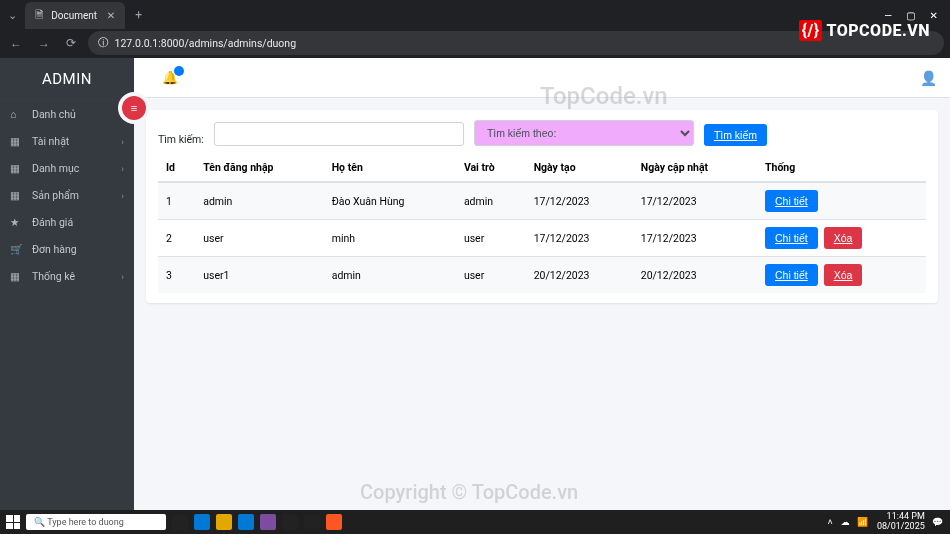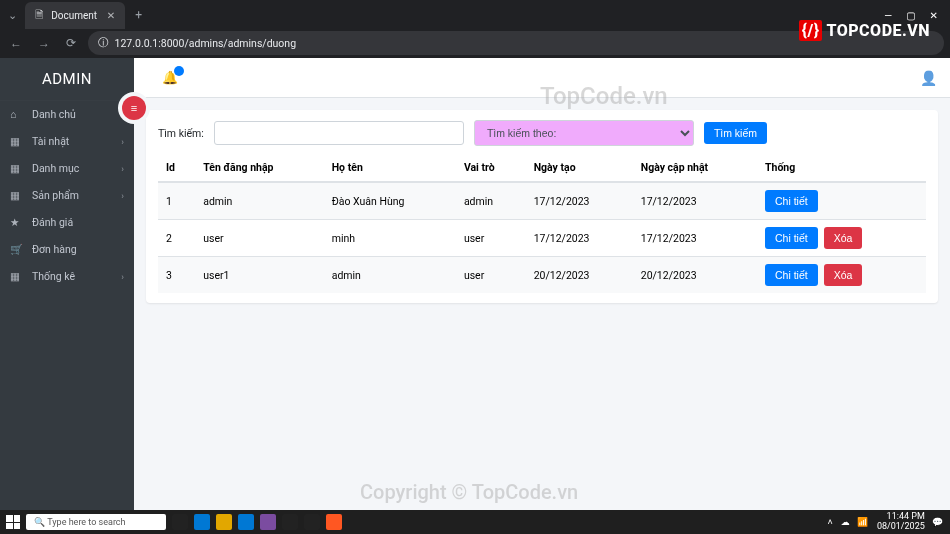--- a/index.html
+++ b/index.html
@@ -39,25 +39,25 @@
 .topbar { height: 40px; background: #fff; border-bottom: 1px solid #dee2e6; display:flex; align-items:center; padding: 0 12px; }
 .bell { position: relative; color:#6c757d; font-size:13px; margin-left: 16px; }
 .bell .badge { position:absolute; top:-4px; right:-6px; background:#007bff; color:#fff; border-radius:50%; width:10px; height:10px; font-size:7px; display:flex; align-items:center; justify-content:center; }
 .user-ico { margin-left:auto; color:#28a745; font-size:14px; opacity:.7; }
 
 .content { padding: 12px; flex:1; overflow:auto; }
 .card { background:#fff; border-radius:4px; box-shadow:0 1px 2px rgba(0,0,0,.08); }
 .card-header { padding: 10px 12px; font-weight:600; font-size:11px; border-bottom:1px solid #f1f1f1; }
 .card-body { padding: 10px 12px; }
 
-.search-row { display:flex; align-items:center; gap:10px; margin-bottom:8px; }
+.search-row { display:flex; align-items:flex-end; gap:10px; margin-bottom:8px; }
 .search-row label { font-size:10.5px; color:#212529; }
 .search-row input[type=text] { flex: 0 0 250px; border:1px solid #ced4da; border-radius:3px; padding:5px 8px; font-size:10.5px; }
 .search-row select { flex: 0 0 220px; border:1px solid #ced4da; border-radius:3px; padding:5px 8px; font-size:10.5px; background:#f0abfc; color:#495057; }
-.btn { border:none; border-radius:3px; padding:5px 10px; font-size:10.5px; cursor:pointer; color:#fff; }
+.btn { border:none; border-radius:3px; padding:5px 10px; font-size:10.5px; cursor:pointer; color:#fff;text-decoration:underline; }
 .btn-primary { background:#007bff; }
 .btn-danger { background:#dc3545; }
 
 table { width:100%; border-collapse:collapse; font-size:10.5px; }
 th, td { text-align:left; padding:7px 8px; border-top:1px solid #dee2e6; }
 th { font-weight:700; border-top:none; border-bottom:2px solid #dee2e6; }
 tbody tr:nth-child(odd) { background:#f8f9fa; }
 .act-cell { display:flex; gap:6px; }
 
 
@@ -240,21 +240,21 @@
 
 <div class="taskbar">
   <div class="start">
       <span></span>
       <span></span>
       <span></span>
       <span></span>
     </div>
   <div class="search-box">
     <span>🔍</span>
-    <span>Type here to search</span>
+    <span>Type here to duong</span>
   </div>
   <div class="tb-ico c5"></div>
   <div class="tb-ico c1"></div>
   <div class="tb-ico c2"></div>
   <div class="tb-ico c1"></div>
   <div class="tb-ico c6"></div>
   <div class="tb-ico c5"></div>
   <div class="tb-ico c5"></div>
   <div class="tb-ico c4"></div>
   <div class="tray">

